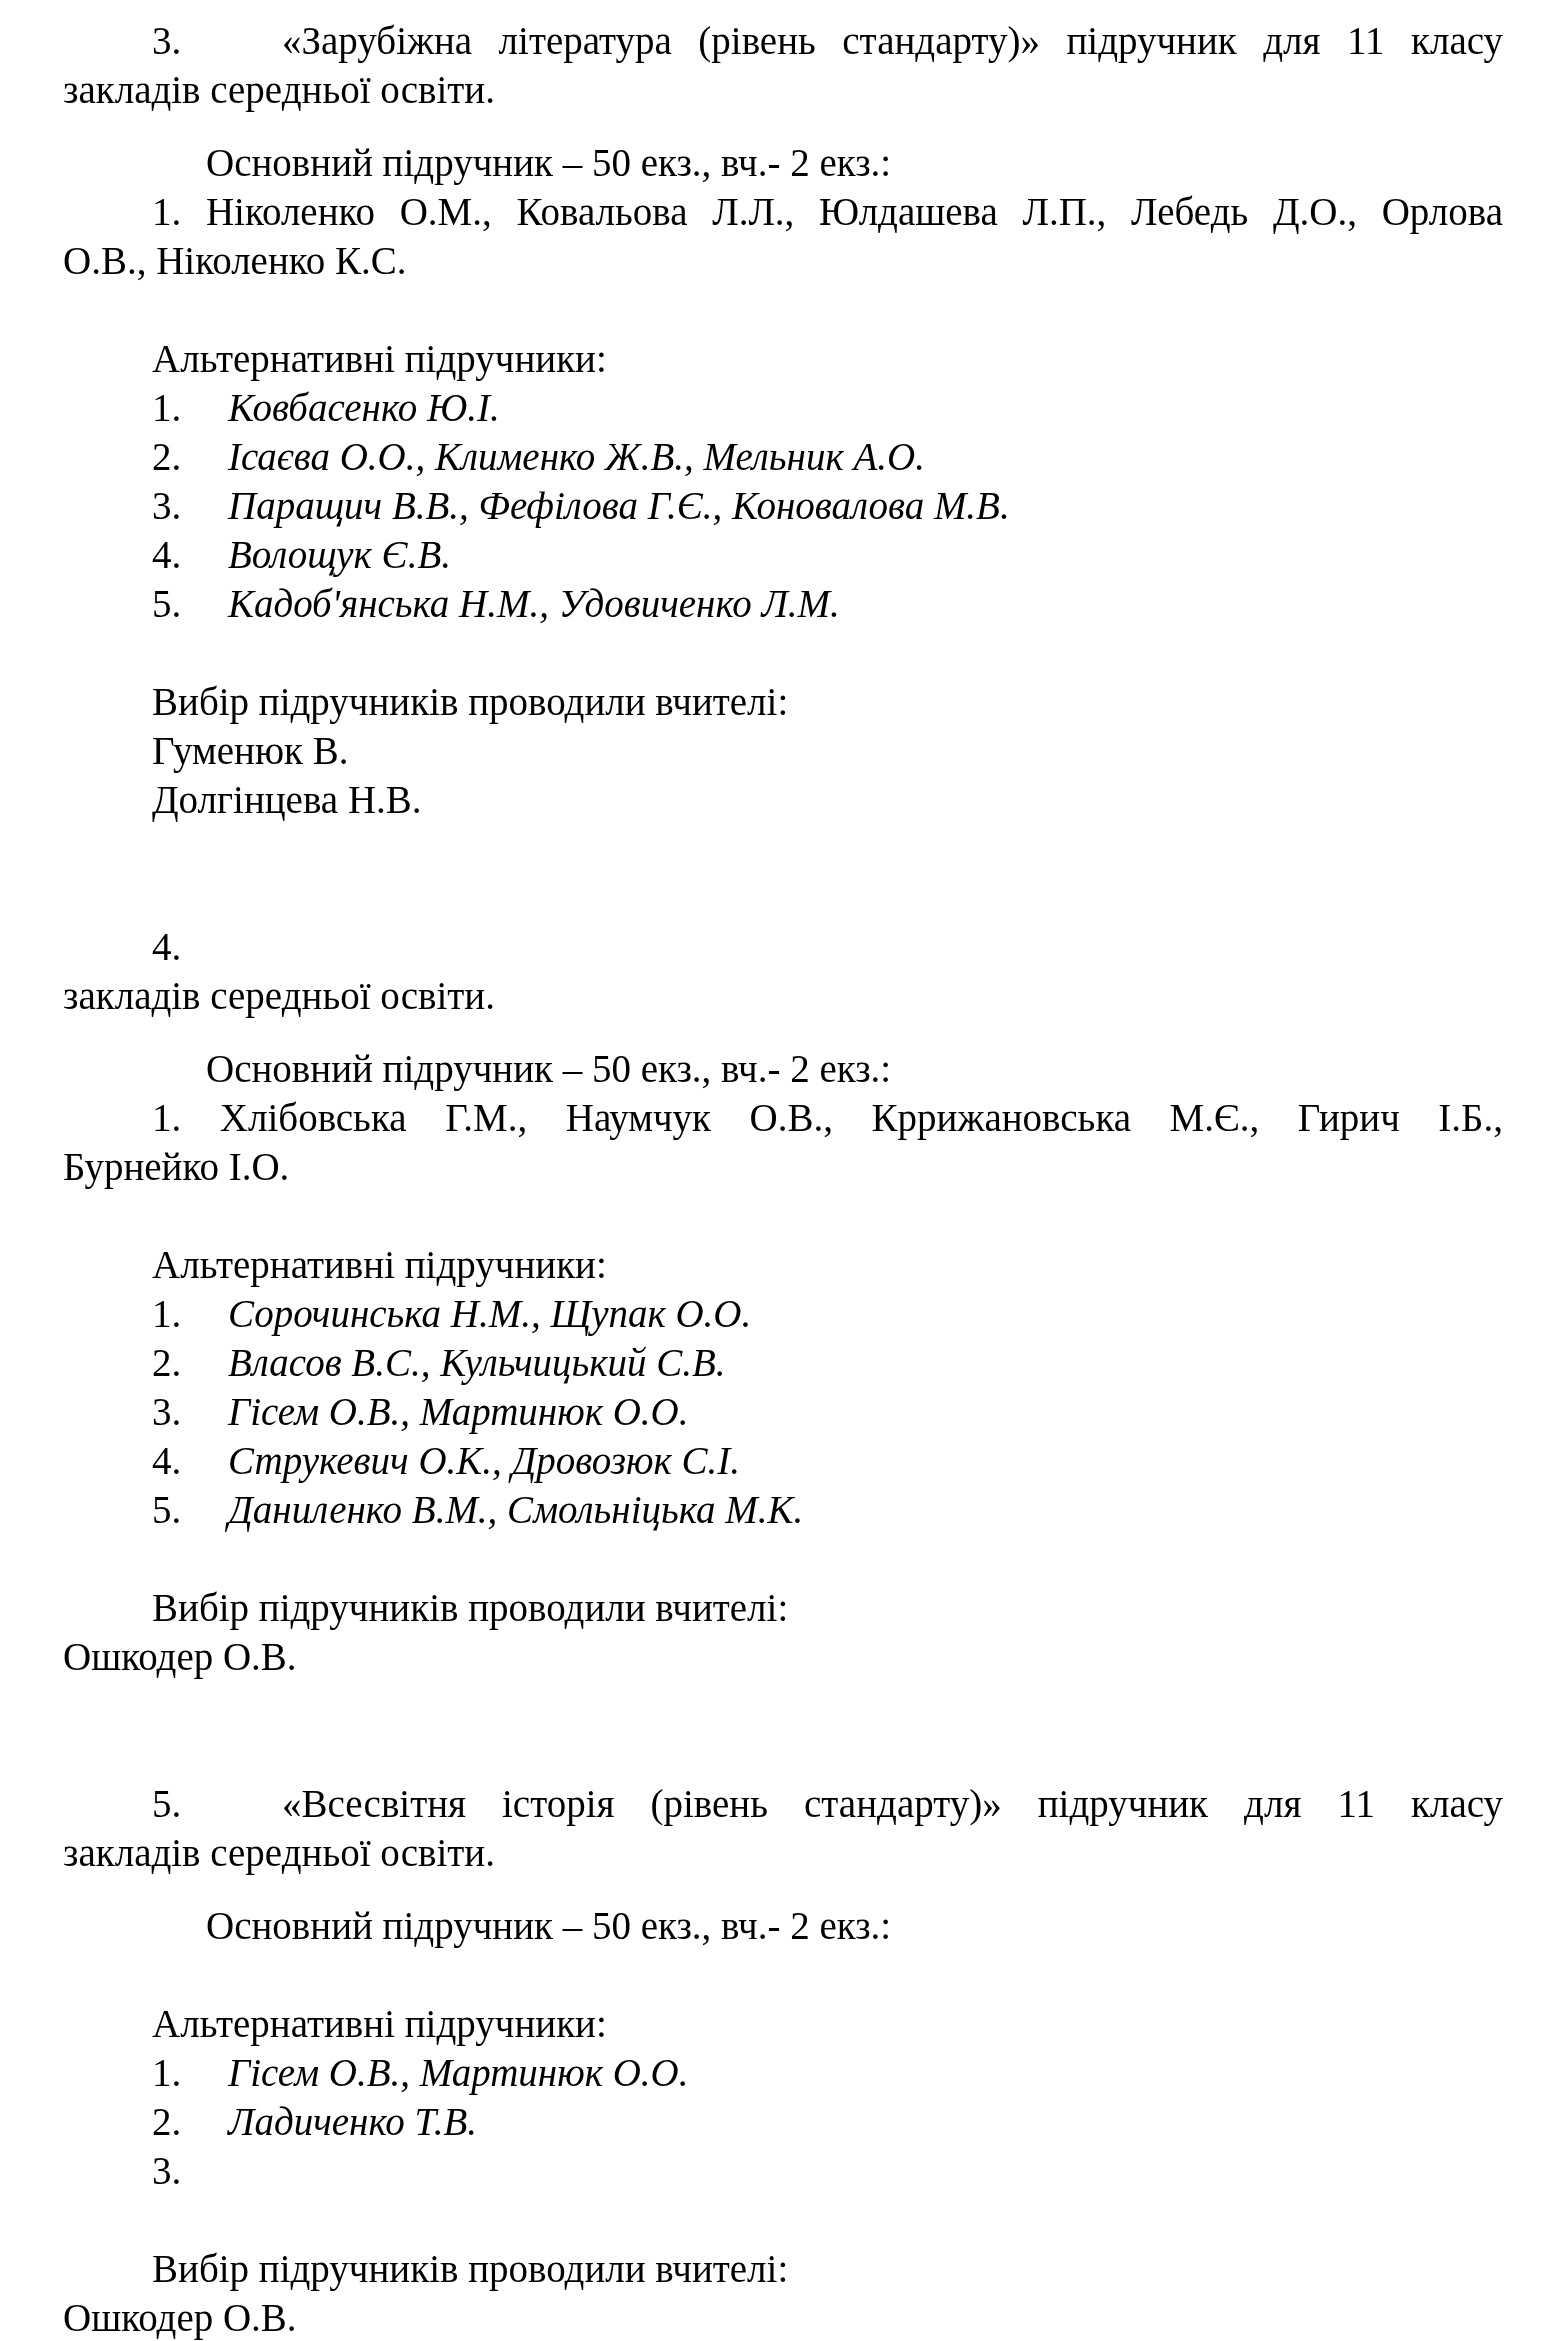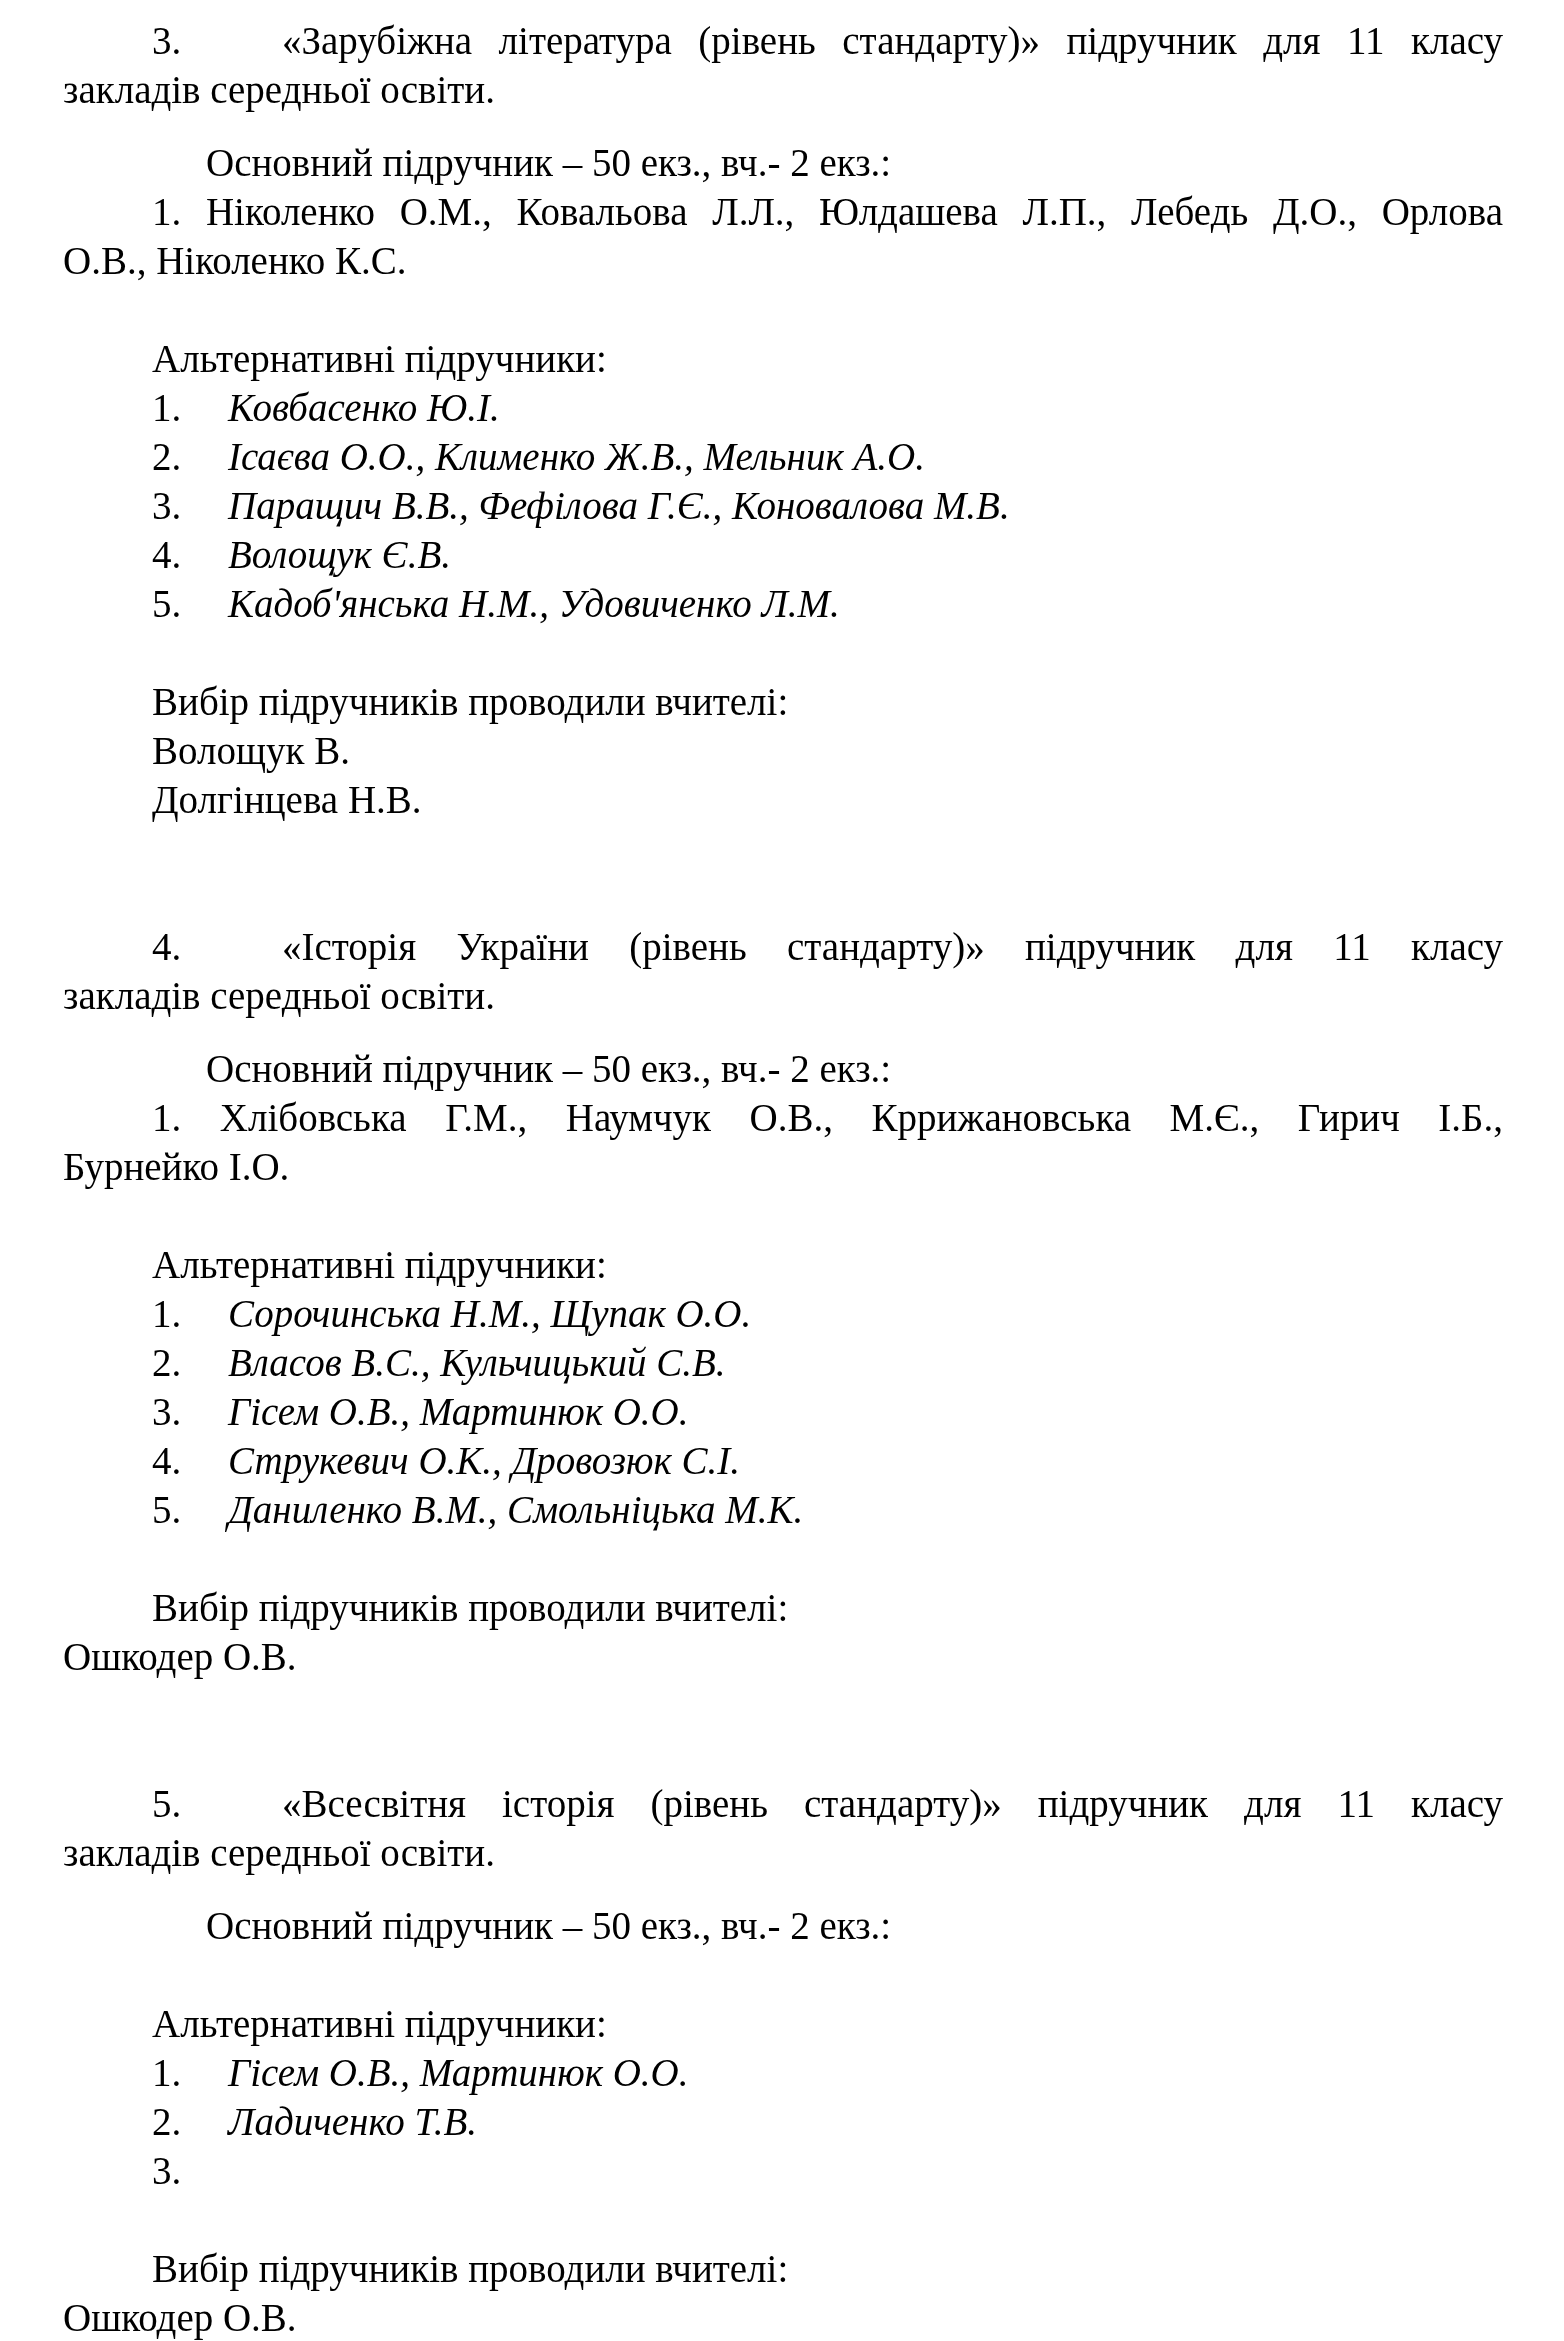--- a/index.html
+++ b/index.html
@@ -91,30 +91,29 @@
     <div class="line ind1 item">
       <span class="inum">4.</span>
       <span class="iauthors">Волощук Є.В.</span>
     </div>
     <div class="line ind1 item">
       <span class="inum">5.</span>
       <span class="iauthors">Кадоб'янська Н.М., Удовиченко Л.М.</span>
     </div>
     <div class="spacer1"></div>
     <div class="line ind1">Вибір підручників проводили вчителі:</div>
-    <div class="line ind1">Волощук В.</div>
+    <div class="line ind1">Гуменюк В.</div>
     <div class="line ind1">Долгінцева Н.В.</div>
   </section>
 
   <div class="spacer2"></div>
 
   <section>
     <div class="line ind1 head">
       <span class="num">4.</span>
-      <span class="head-title">«Історія України (рівень стандарту)» підручник для 11 класу</span>
     </div>
     <div class="line">закладів середньої освіти.</div>
     <div class="line ind2">Основний підручник – 50 екз., вч.- 2 екз.:</div>
     <div class="line ind1 just">1. Хлібовська Г.М., Наумчук О.В., Кррижановська М.Є., Гирич І.Б.,</div>
     <div class="line">Бурнейко І.О.</div>
     <div class="spacer1"></div>
     <div class="line ind1">Альтернативні підручники:</div>
     <div class="line ind1 item">
       <span class="inum">1.</span>
       <span class="iauthors">Сорочинська Н.М., Щупак О.О.</span>

